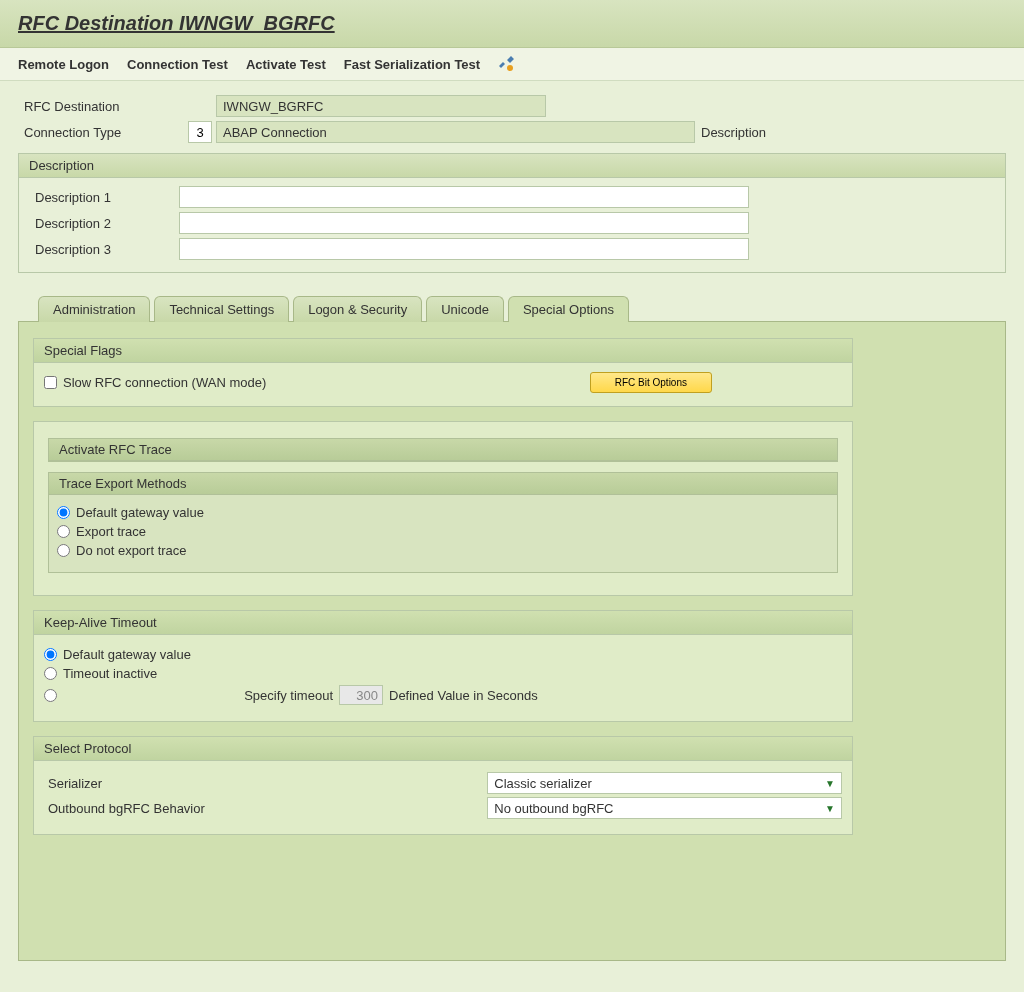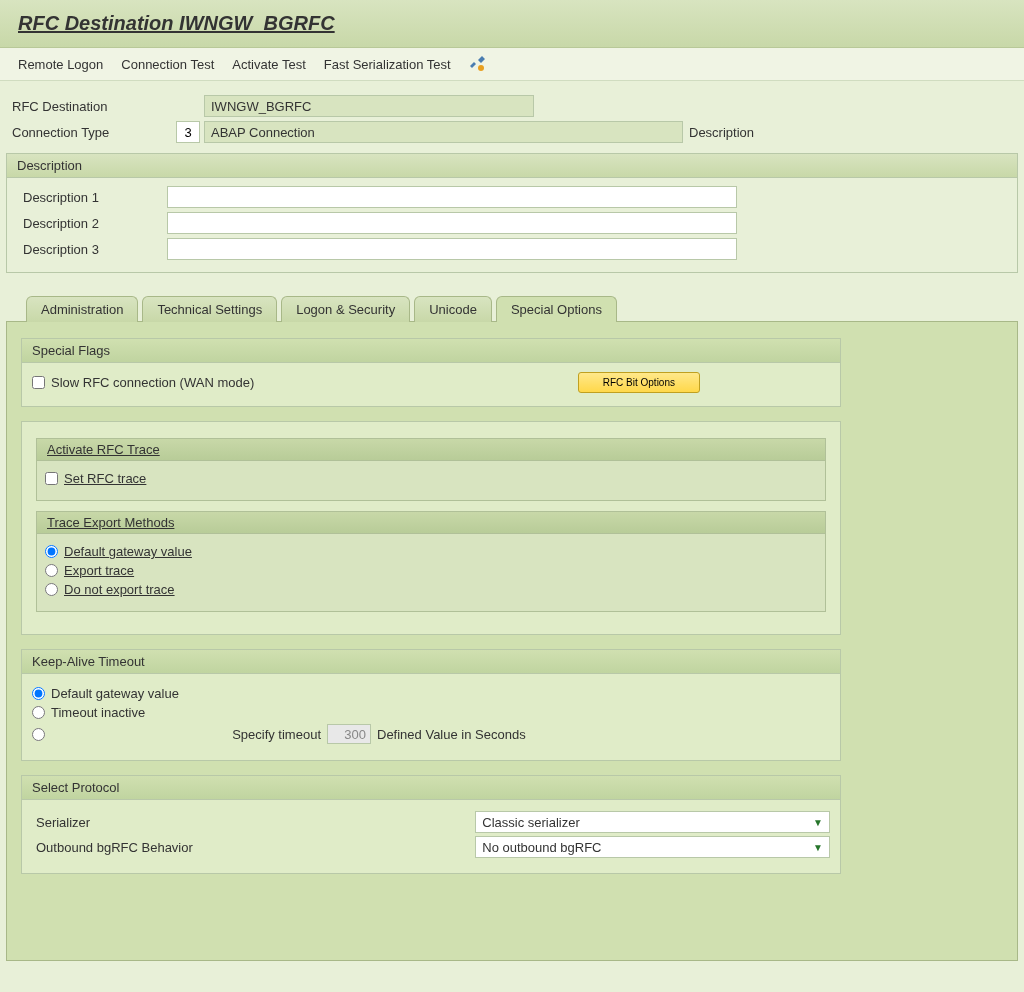--- a/index.html
+++ b/index.html
@@ -24,33 +24,34 @@
       color: #333;
       text-decoration: underline;
     }
     .toolbar {
       background: #f0f4e4;
       padding: 8px 18px;
       border-bottom: 1px solid #d0dcc0;
       display: flex;
       gap: 18px;
       align-items: center;
+      font-weight: bold;
     }
     .toolbar-item {
       font-size: 13px;
       color: #333;
       cursor: pointer;
     }
     .toolbar-icon {
       width: 16px;
       height: 16px;
       display: inline-block;
     }
     .content {
-      padding: 14px 6px;
+      padding: 14px 18px;
     }
     .field-row {
       display: flex;
       align-items: center;
       margin-bottom: 4px;
     }
     .field-label {
       width: 170px;
       font-size: 13px;
       padding-left: 6px;
@@ -150,21 +151,20 @@
       border: 1px solid #c0a020;
       border-radius: 3px;
       padding: 4px 24px;
       font-size: 10px;
       cursor: pointer;
     }
     .inner-panel {
       border: 1px solid #b0c098;
       background: #d8e4c0;
       margin: 8px 4px 10px 4px;
-      text-decoration: underline;
     }
     .inner-panel-title {
       background: linear-gradient(to bottom, #c8d8a8, #b8cc98);
       padding: 3px 10px;
       font-size: 13px;
       border-bottom: 1px solid #b0c098;
     }
     .inner-panel-body {
       padding: 6px 8px 10px 8px;
     }
@@ -277,26 +277,20 @@
         </div>
         <button class="yellow-button">RFC Bit Options</button>
         <div style="width:130px;"></div>
       </div>
     </div>
 
     <div class="sub-panel" style="width:820px;">
       <div class="sub-panel-body">
         <div class="inner-panel">
           <div class="inner-panel-title">Activate RFC Trace</div>
-          <div class="inner-panel-body">
-            <div class="checkbox-row">
-              <input type="checkbox" style="">
-              <span>Set RFC trace</span>
-            </div>
-          </div>
         </div>
         <div class="inner-panel">
           <div class="inner-panel-title">Trace Export Methods</div>
           <div class="inner-panel-body">
             <div class="radio-row">
               <input type="radio" name="trace_export" checked="" style="">
               <span>Default gateway value</span>
             </div>
             <div class="radio-row">
               <input type="radio" name="trace_export" style="">

